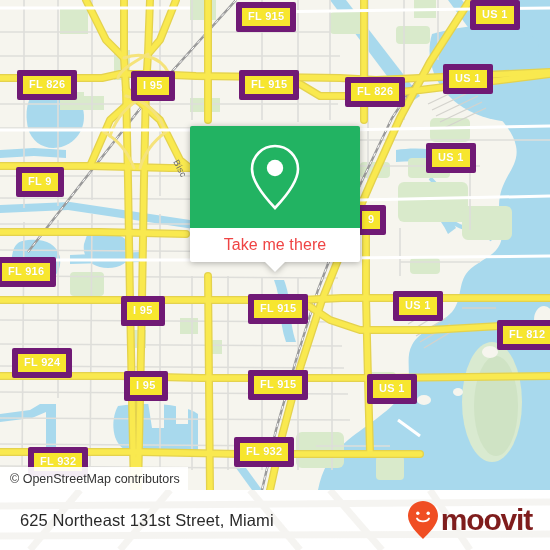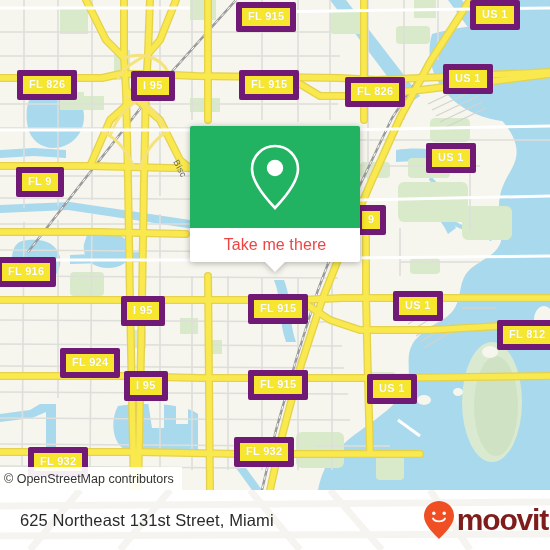--- a/index.html
+++ b/index.html
@@ -100,41 +100,41 @@
 
   
   #attribution {
     position: absolute;
     left: 0;
     top: 467px;
     height: 23px;
     background: rgba(255,255,255,.92);
     display: flex;
     align-items: center;
-    padding: 0 8px 0 4px;
+    padding: 0 8px 0 10px;
     box-sizing: border-box;
   }
   #attribution-text {
     font-size: 12.5px;
     color: #333333;
     white-space: nowrap;
   }
 
   
   #footer {
     position: absolute;
     left: 0;
     top: 490px;
     width: 550px;
     height: 60px;
     background: #ffffff;
     display: flex;
     align-items: center;
     justify-content: space-between;
-    padding: 0 2px 0 20px;
+    padding: 0 18px 0 20px;
     box-sizing: border-box;
     overflow: hidden;
   }
   #footer-bg {
     position: absolute;
     left: 0; top: 0;
     width: 550px; height: 60px;
     pointer-events: none;
     opacity: .5;
   }
@@ -411,21 +411,21 @@
         <div class="shield" style="left: 345px; top: 77px;">FL 826</div>
         <div class="shield" style="left: 443px; top: 64px;">US 1</div>
         <div class="shield" style="left: 16px; top: 167px;">FL 9</div>
         <div class="shield" style="left: 426px; top: 143px;">US 1</div>
         <div class="shield" style="left: 356px; top: 205px;">9</div>
         <div class="shield" style="left: -4px; top: 257px;">FL 916</div>
         <div class="shield" style="left: 121px; top: 296px;">I 95</div>
         <div class="shield" style="left: 248px; top: 294px;">FL 915</div>
         <div class="shield" style="left: 393px; top: 291px;">US 1</div>
         <div class="shield" style="left: 497px; top: 320px;">FL 812</div>
-        <div class="shield" style="left: 12px; top: 348px; margin-left: 48px;">FL 924</div>
+        <div class="shield" style="left: 12px; top: 348px;">FL 924</div>
         <div class="shield" style="left: 124px; top: 371px;">I 95</div>
         <div class="shield" style="left: 248px; top: 370px;">FL 915</div>
         <div class="shield" style="left: 367px; top: 374px;">US 1</div>
         <div class="shield" style="left: 234px; top: 437px;">FL 932</div>
         <div class="shield" style="left: 28px; top: 447px;">FL 932</div>
       </div>
 
     <div id="street-labels">
         <div class="street-label" style="left: 180px; top: 158px; transform: rotate(62deg); transform-origin: left top;">Bisc</div>
       </div>

